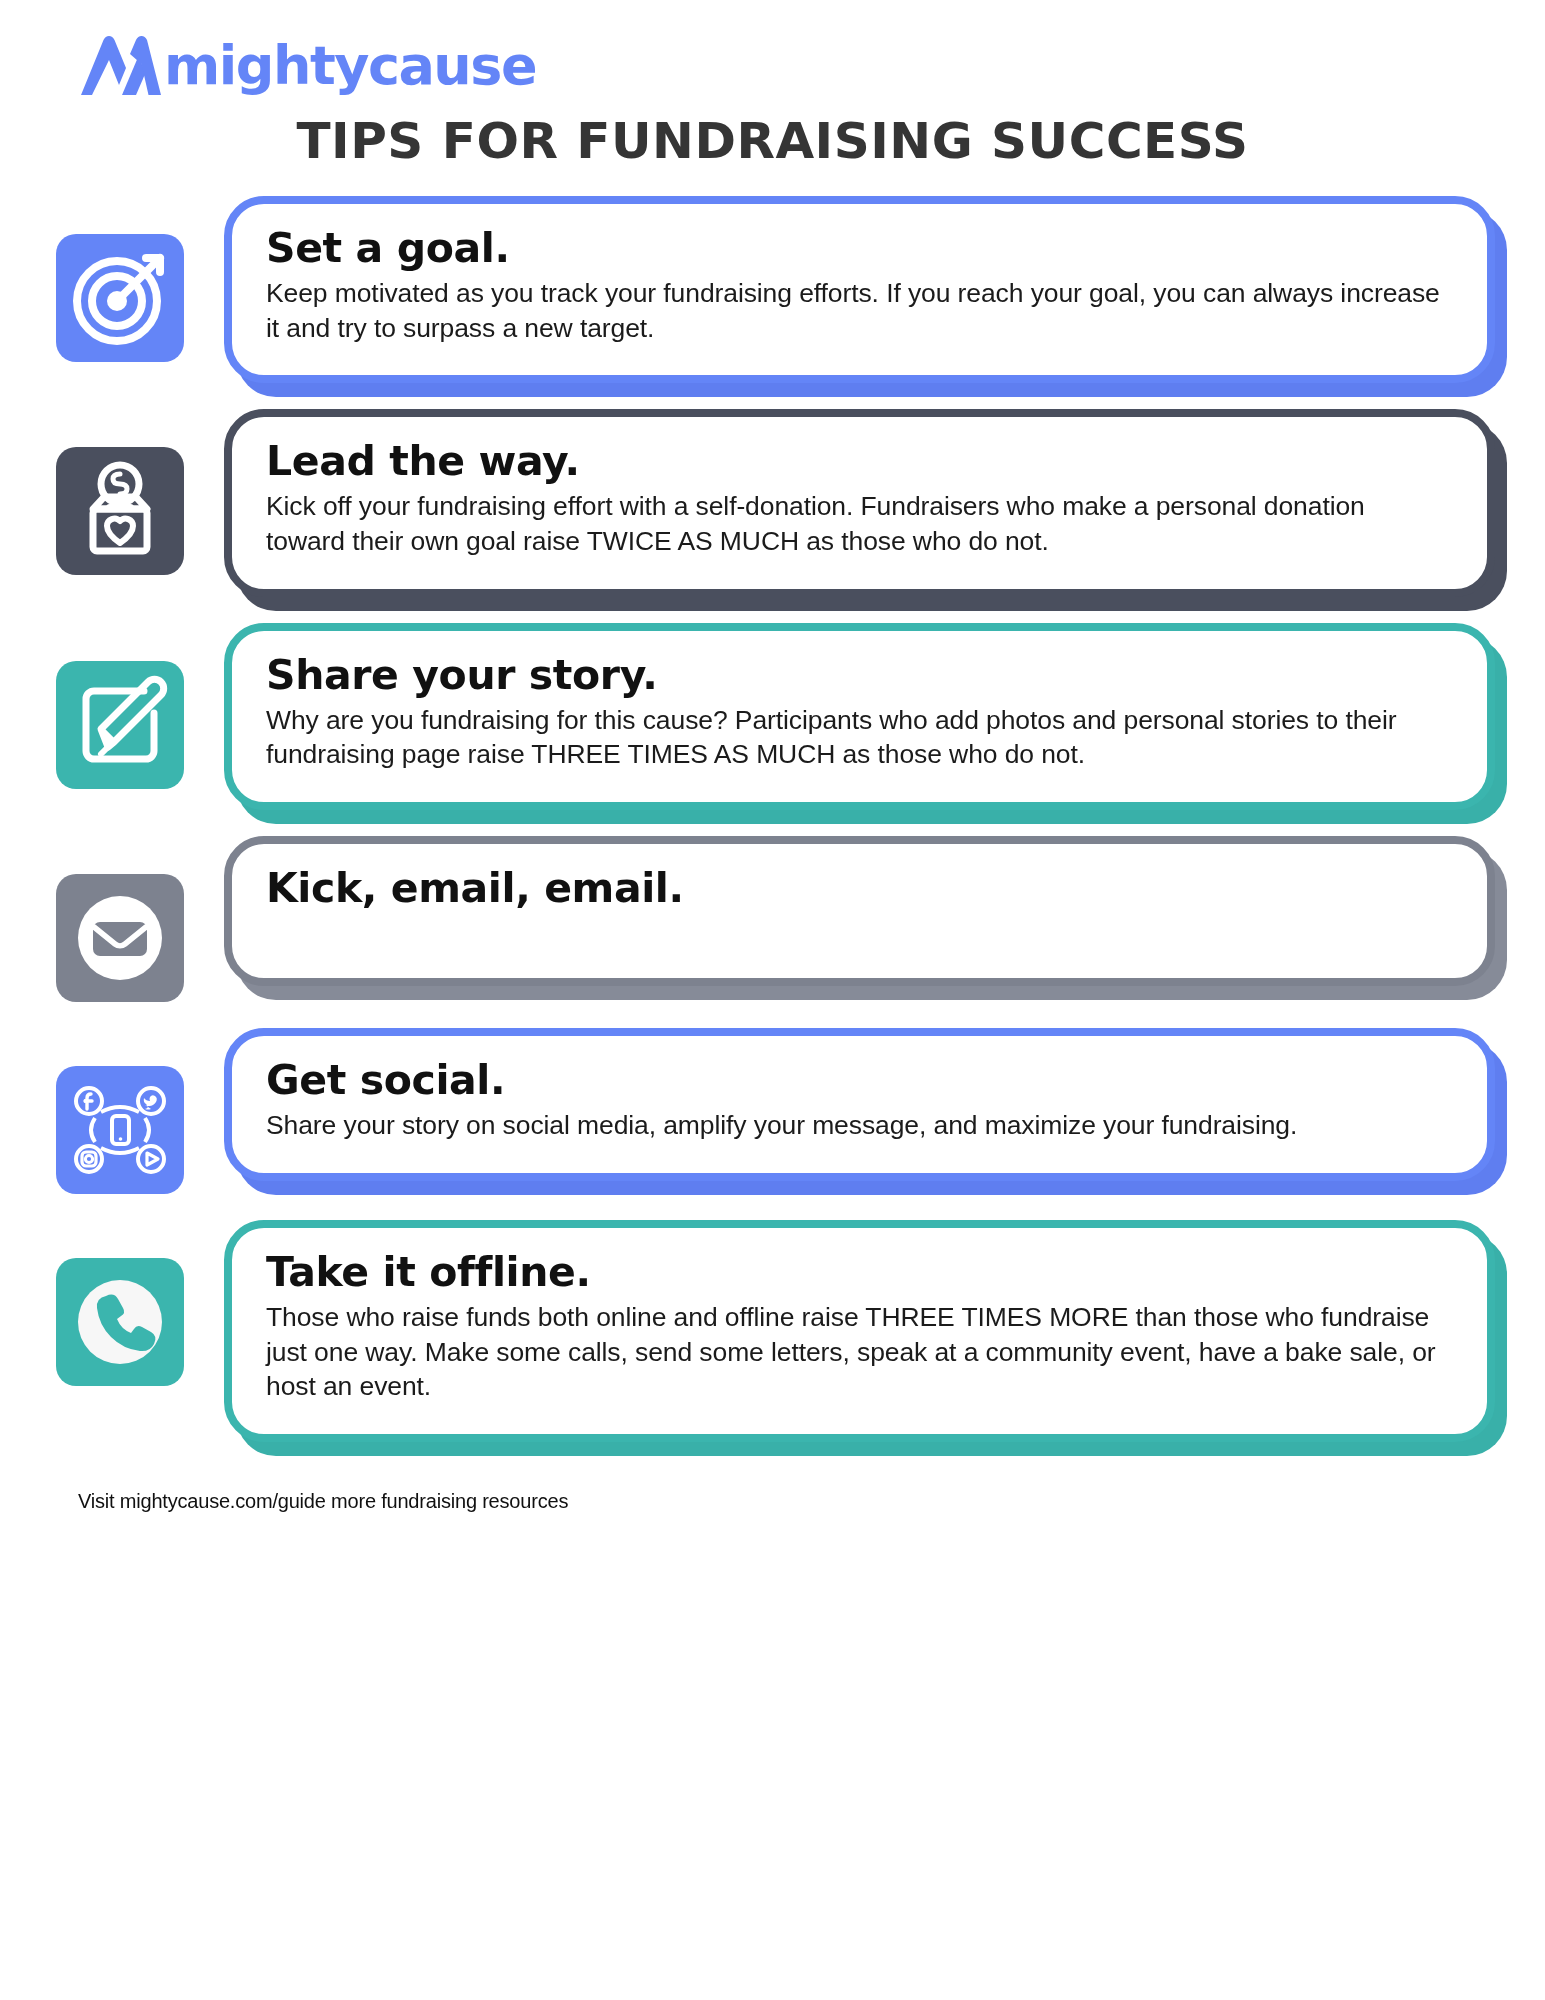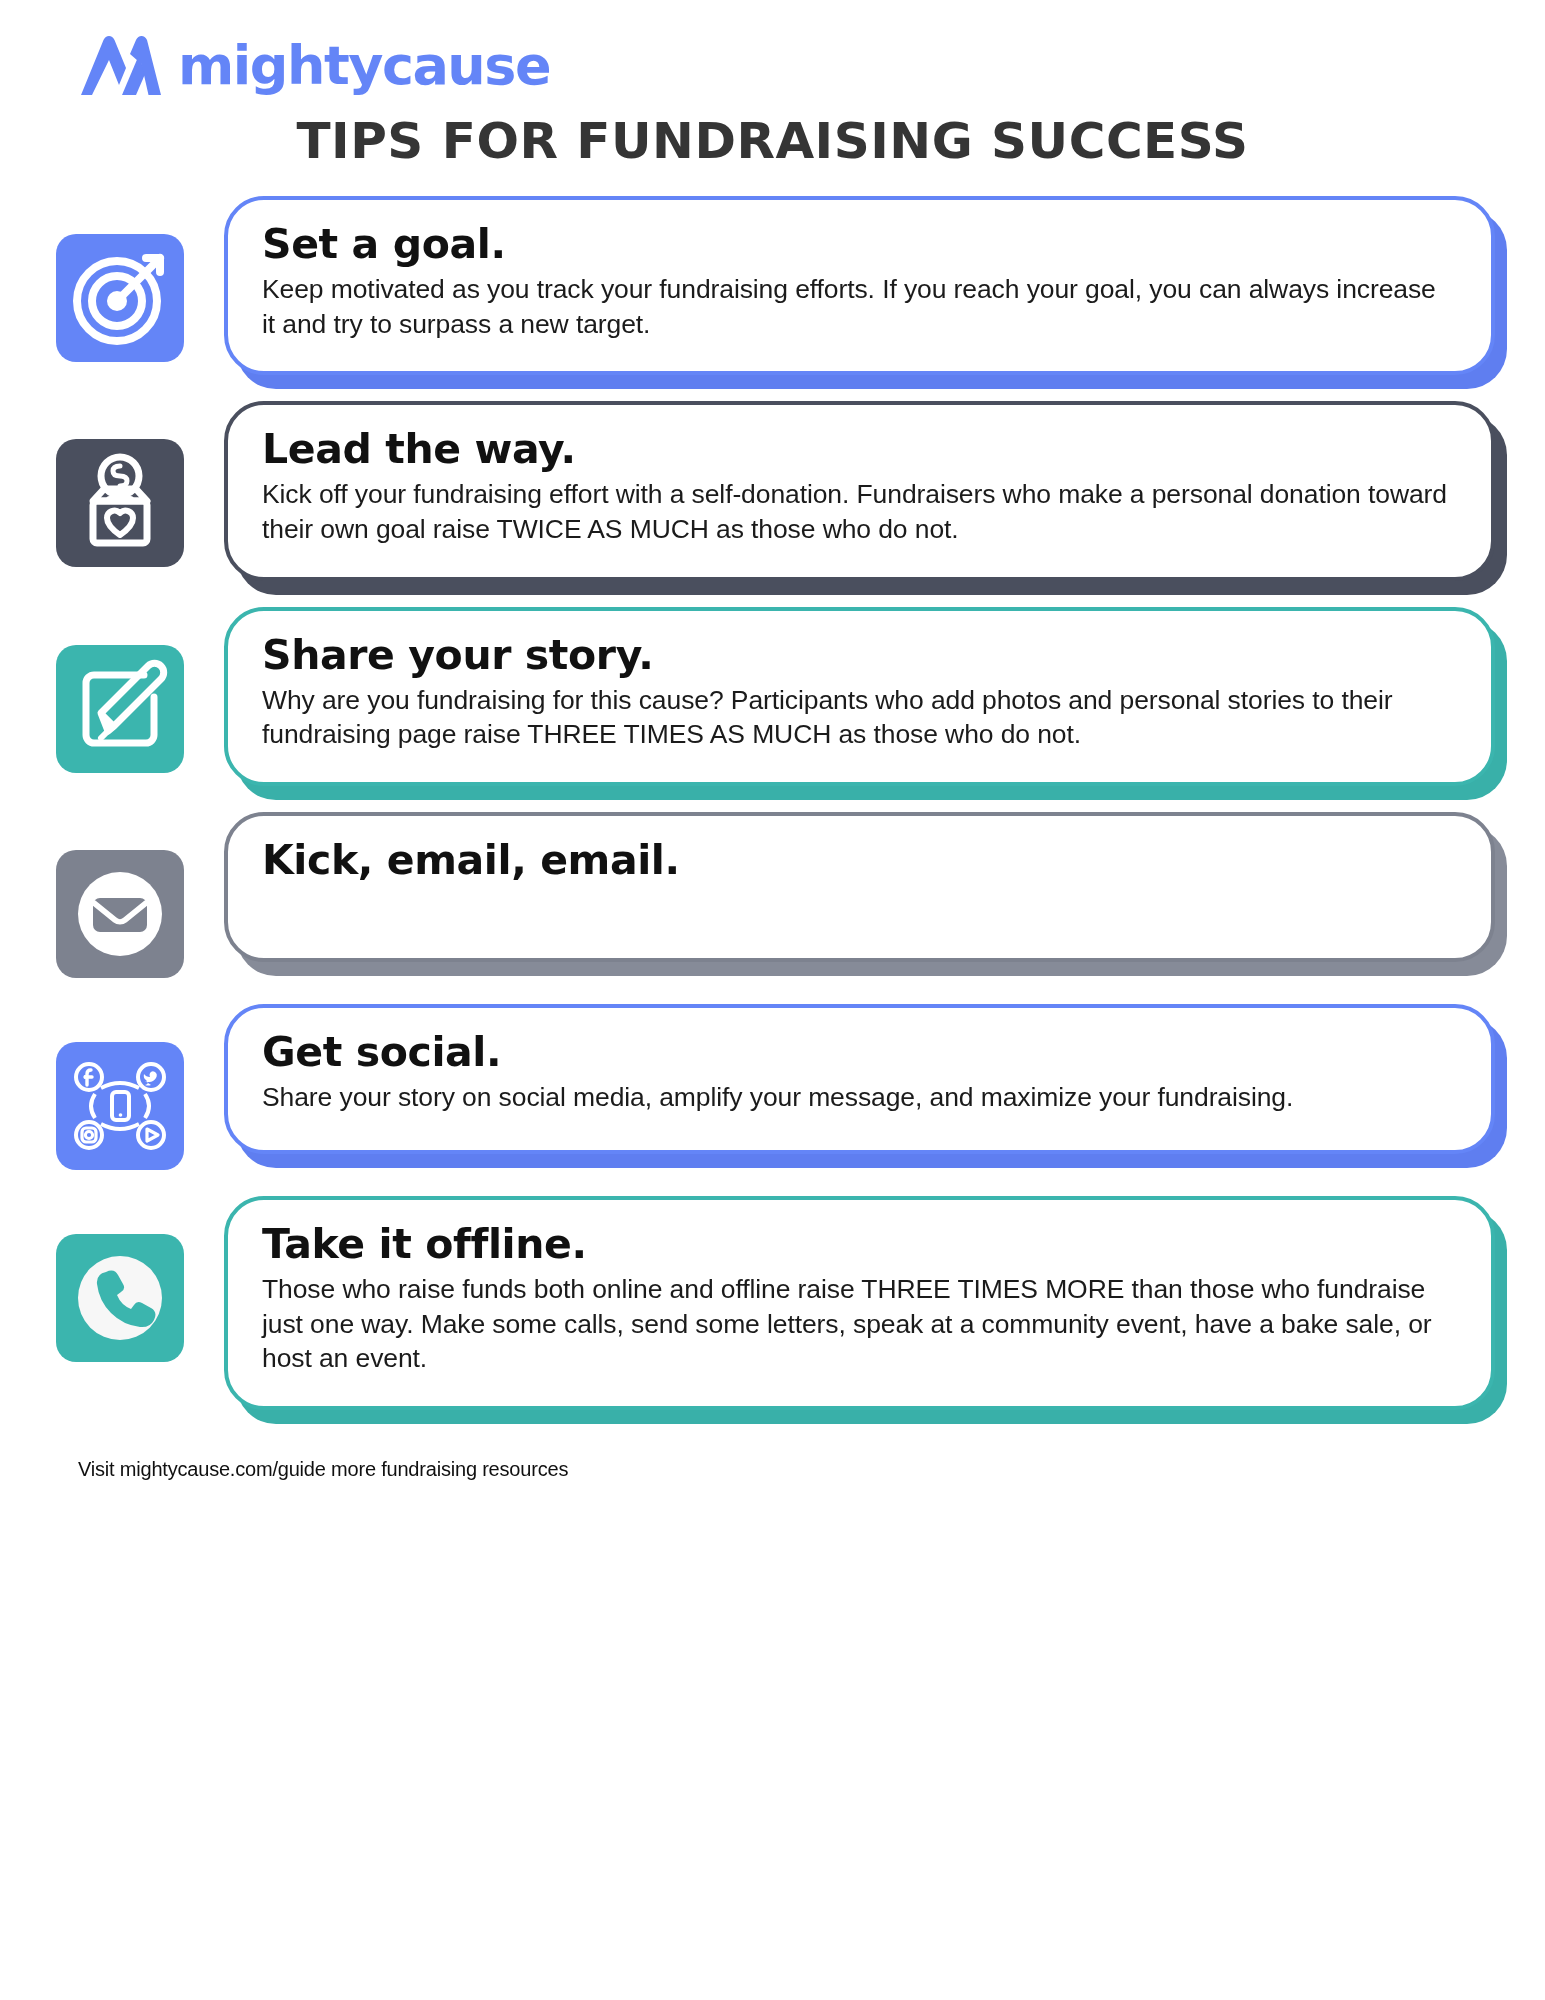--- a/index.html
+++ b/index.html
@@ -15,21 +15,20 @@
     height: 2000px;
     background: #ffffff;
     padding: 0;
     overflow: hidden;
   }
 
   
   .brand {
     display: flex;
     align-items: center;
-    gap: 14px;
     padding: 30px 0 0 78px;
     height: 102px;
   }
   .brand-mark { width: 86px; height: 64px; display: block; flex: none; }
   .brand-word {
     font-size: 54px;
     font-weight: 700;
     color: #6485f7;
     letter-spacing: -1.5px;
     line-height: 1;
@@ -80,21 +79,21 @@
     position: absolute;
     left: 12px;
     top: 14px;
     right: -12px;
     bottom: -14px;
     border-radius: 40px;
   }
   .card {
     position: relative;
     background: #ffffff;
-    border: 4px solid #701a75;
+    border: 8px solid #701a75;
     border-radius: 40px;
     padding: 22px 40px 30px 34px;
     min-height: 150px;
   }
   .card-title {
     font-size: 41px;
     font-weight: 700;
     color: #111111;
     line-height: 1.12;
     letter-spacing: -0.4px;

